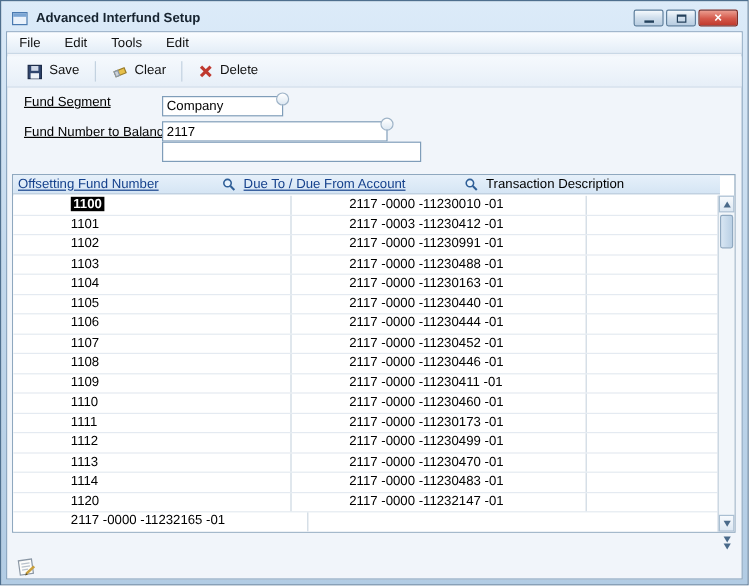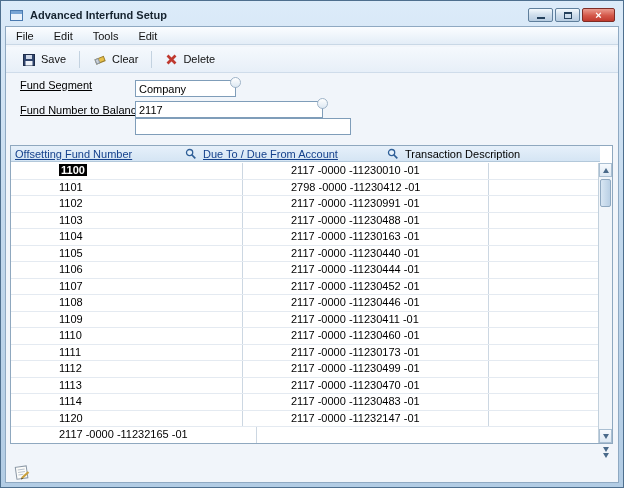--- a/index.html
+++ b/index.html
@@ -196,21 +196,21 @@
       </div>
 
       <div class="grid-body">
           <div class="grow">
     <div class="gc c1"><span class="cellval sel">1100</span></div>
     <div class="gc c2"><span class="cellval">2117 -0000 -11230010 -01</span></div>
     <div class="gc c3"><span class="cellval"></span></div>
   </div>
           <div class="grow">
     <div class="gc c1"><span class="cellval">1101</span></div>
-    <div class="gc c2"><span class="cellval">2798 -0000 -11230412 -01</span></div>
+    <div class="gc c2"><span class="cellval">2117 -0003 -11230412 -01</span></div>
     <div class="gc c3"><span class="cellval"></span></div>
   </div>
           <div class="grow">
     <div class="gc c1"><span class="cellval">1102</span></div>
     <div class="gc c2"><span class="cellval">2117 -0000 -11230991 -01</span></div>
     <div class="gc c3"><span class="cellval"></span></div>
   </div>
           <div class="grow">
     <div class="gc c1"><span class="cellval">1103</span></div>
     <div class="gc c2"><span class="cellval">2117 -0000 -11230488 -01</span></div>

